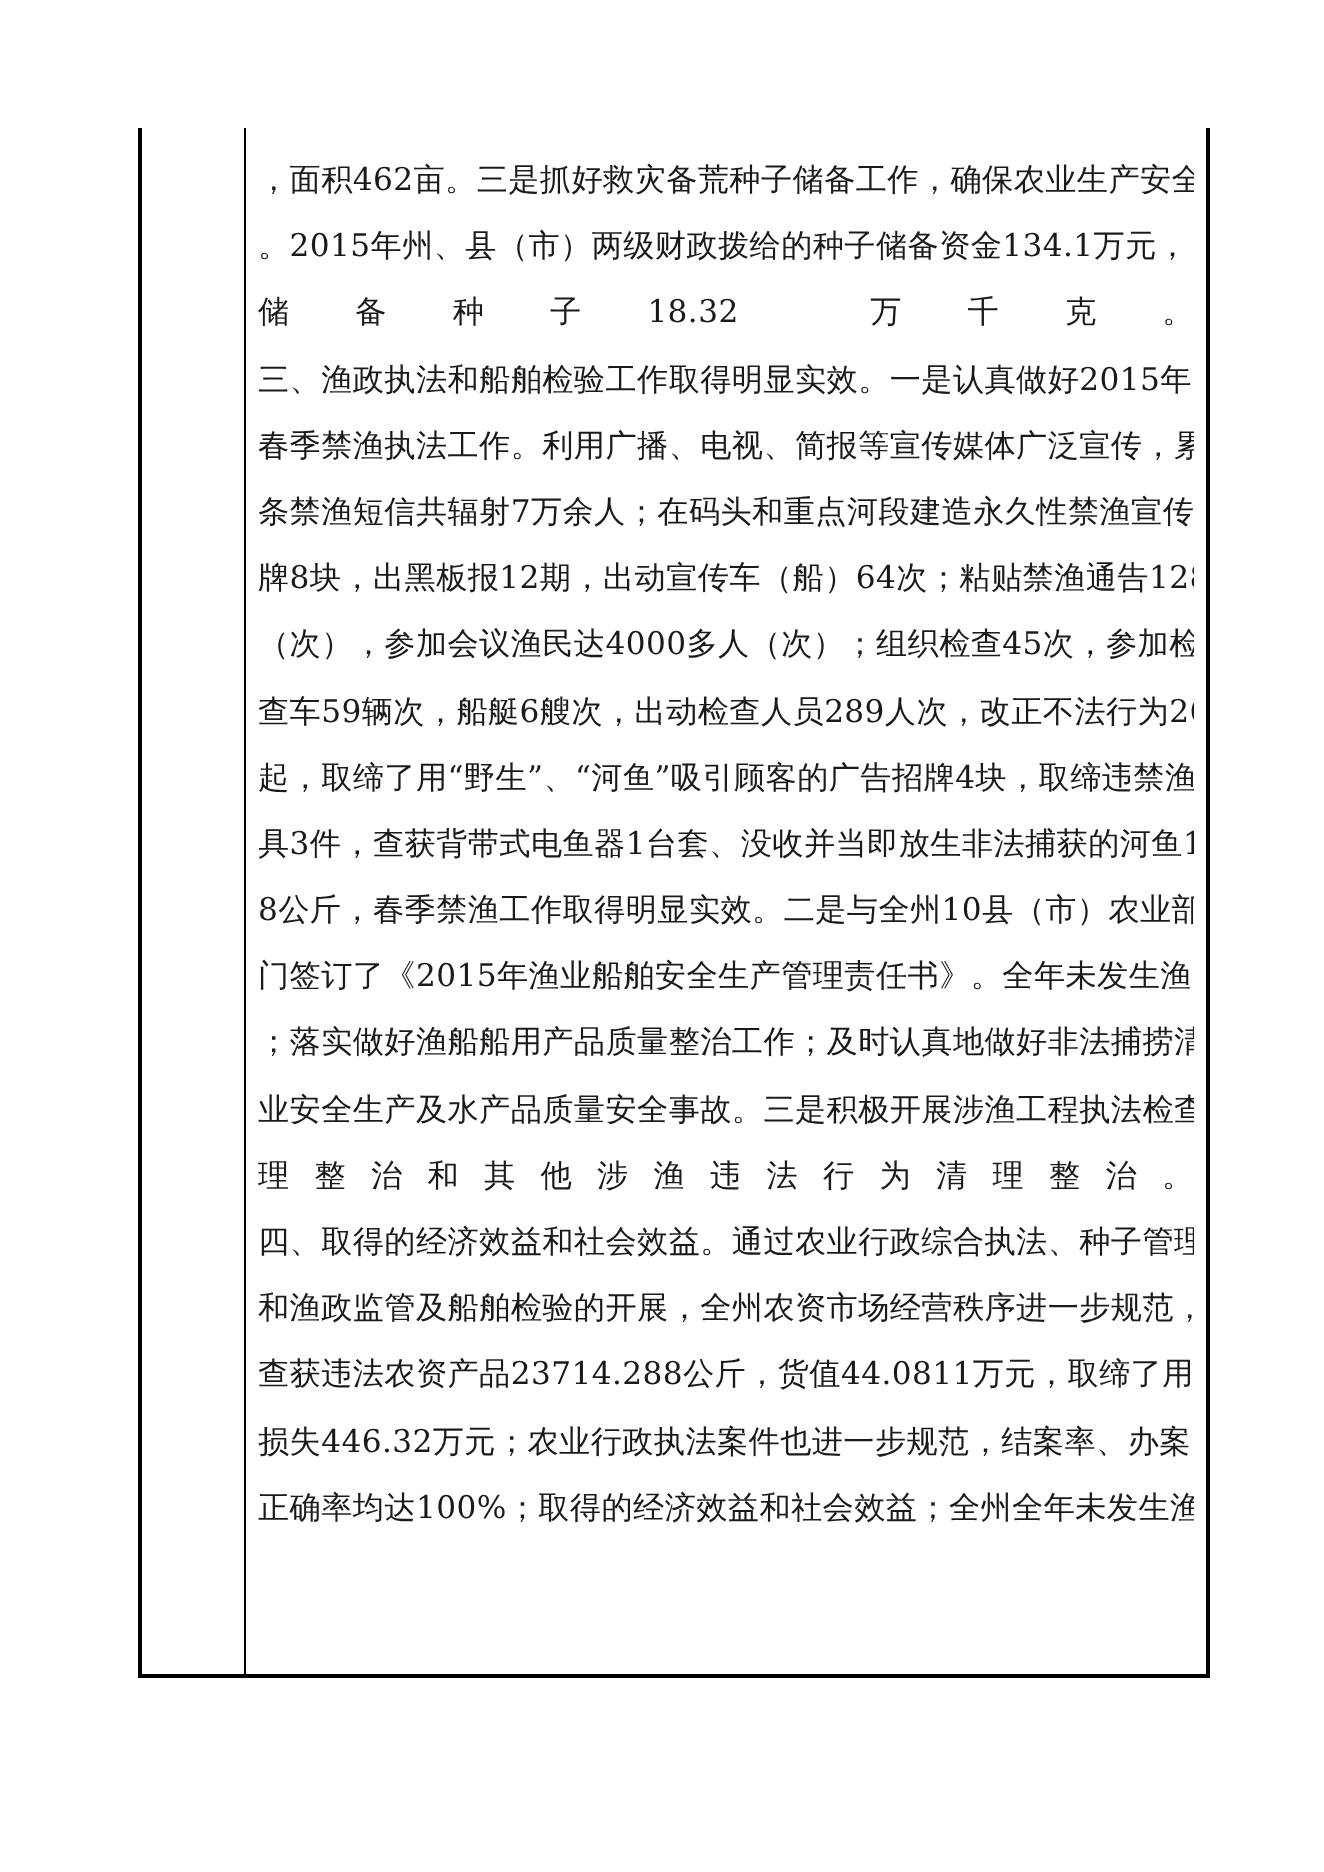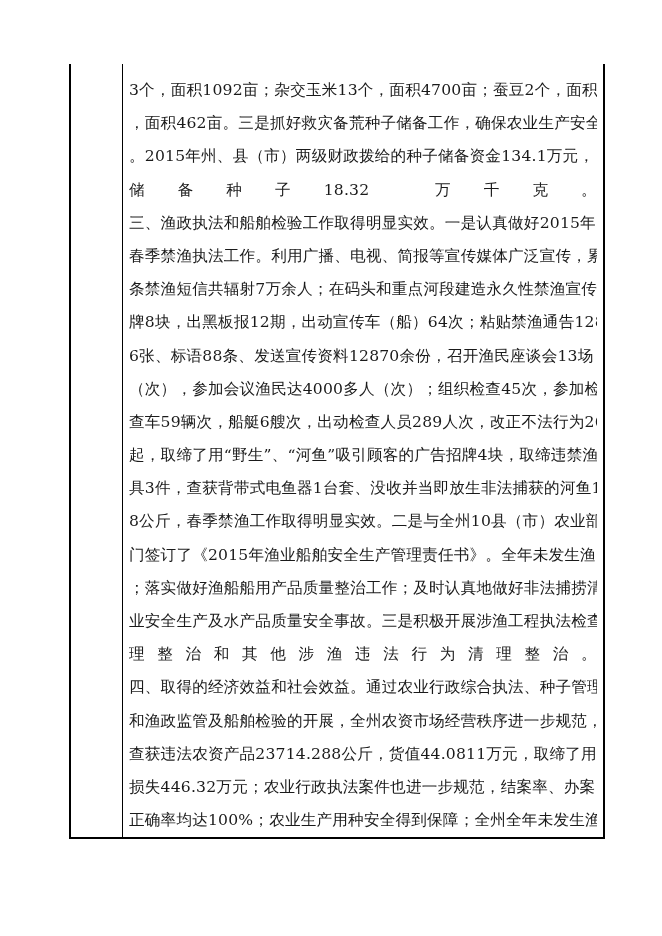--- a/index.html
+++ b/index.html
@@ -63,40 +63,38 @@
       display: inline-block;
     }
   </style>
 </head>
 <body>
 
 <div class="table-frame">
   <div class="label-cell"></div>
   <div class="col-divider"></div>
   <div class="content-cell">
-    <div class="line">3个，面积1092亩；杂交玉米13个，面积4700亩；蚕豆2个，面积</div>
     <div class="line">，面积462亩。三是抓好救灾备荒种子储备工作，确保农业生产安全</div>
     <div class="line">。2015年州、县（市）两级财政拨给的种子储备资金134.1万元，</div>
     <div class="line justify">
       <span>储</span>
       <span>备</span>
       <span>种</span>
       <span>子</span>
       <span>18.32</span>
       <span></span>
       <span>万</span>
       <span>千</span>
       <span>克</span>
       <span>。</span>
     </div>
     <div class="line">三、渔政执法和船舶检验工作取得明显实效。一是认真做好2015年</div>
     <div class="line">春季禁渔执法工作。利用广播、电视、简报等宣传媒体广泛宣传，累</div>
     <div class="line">条禁渔短信共辐射7万余人；在码头和重点河段建造永久性禁渔宣传</div>
     <div class="line">牌8块，出黑板报12期，出动宣传车（船）64次；粘贴禁渔通告128</div>
-    <div class="line">6张、标语88条、发送宣传资料12870余份，召开渔民座谈会13场</div>
     <div class="line">（次），参加会议渔民达4000多人（次）；组织检查45次，参加检</div>
     <div class="line">查车59辆次，船艇6艘次，出动检查人员289人次，改正不法行为26</div>
     <div class="line">起，取缔了用“野生”、“河鱼”吸引顾客的广告招牌4块，取缔违禁渔</div>
     <div class="line">具3件，查获背带式电鱼器1台套、没收并当即放生非法捕获的河鱼1.</div>
     <div class="line">8公斤，春季禁渔工作取得明显实效。二是与全州10县（市）农业部</div>
     <div class="line">门签订了《2015年渔业船舶安全生产管理责任书》。全年未发生渔</div>
     <div class="line">；落实做好渔船船用产品质量整治工作；及时认真地做好非法捕捞清</div>
     <div class="line">业安全生产及水产品质量安全事故。三是积极开展涉渔工程执法检查</div>
     <div class="line justify">
       <span>理</span>
@@ -114,15 +112,15 @@
       <span>清</span>
       <span>理</span>
       <span>整</span>
       <span>治</span>
       <span>。</span>
     </div>
     <div class="line">四、取得的经济效益和社会效益。通过农业行政综合执法、种子管理</div>
     <div class="line">和渔政监管及船舶检验的开展，全州农资市场经营秩序进一步规范，</div>
     <div class="line">查获违法农资产品23714.288公斤，货值44.0811万元，取缔了用</div>
     <div class="line">损失446.32万元；农业行政执法案件也进一步规范，结案率、办案</div>
-    <div class="line">正确率均达100%；农业生产用种安全得到保障；全州全年未发生渔</div>
+    <div class="line">正确率均达100%；取得的经济效益和社会效益；全州全年未发生渔</div>
   </div>
 </div>
 
 </body></html>

